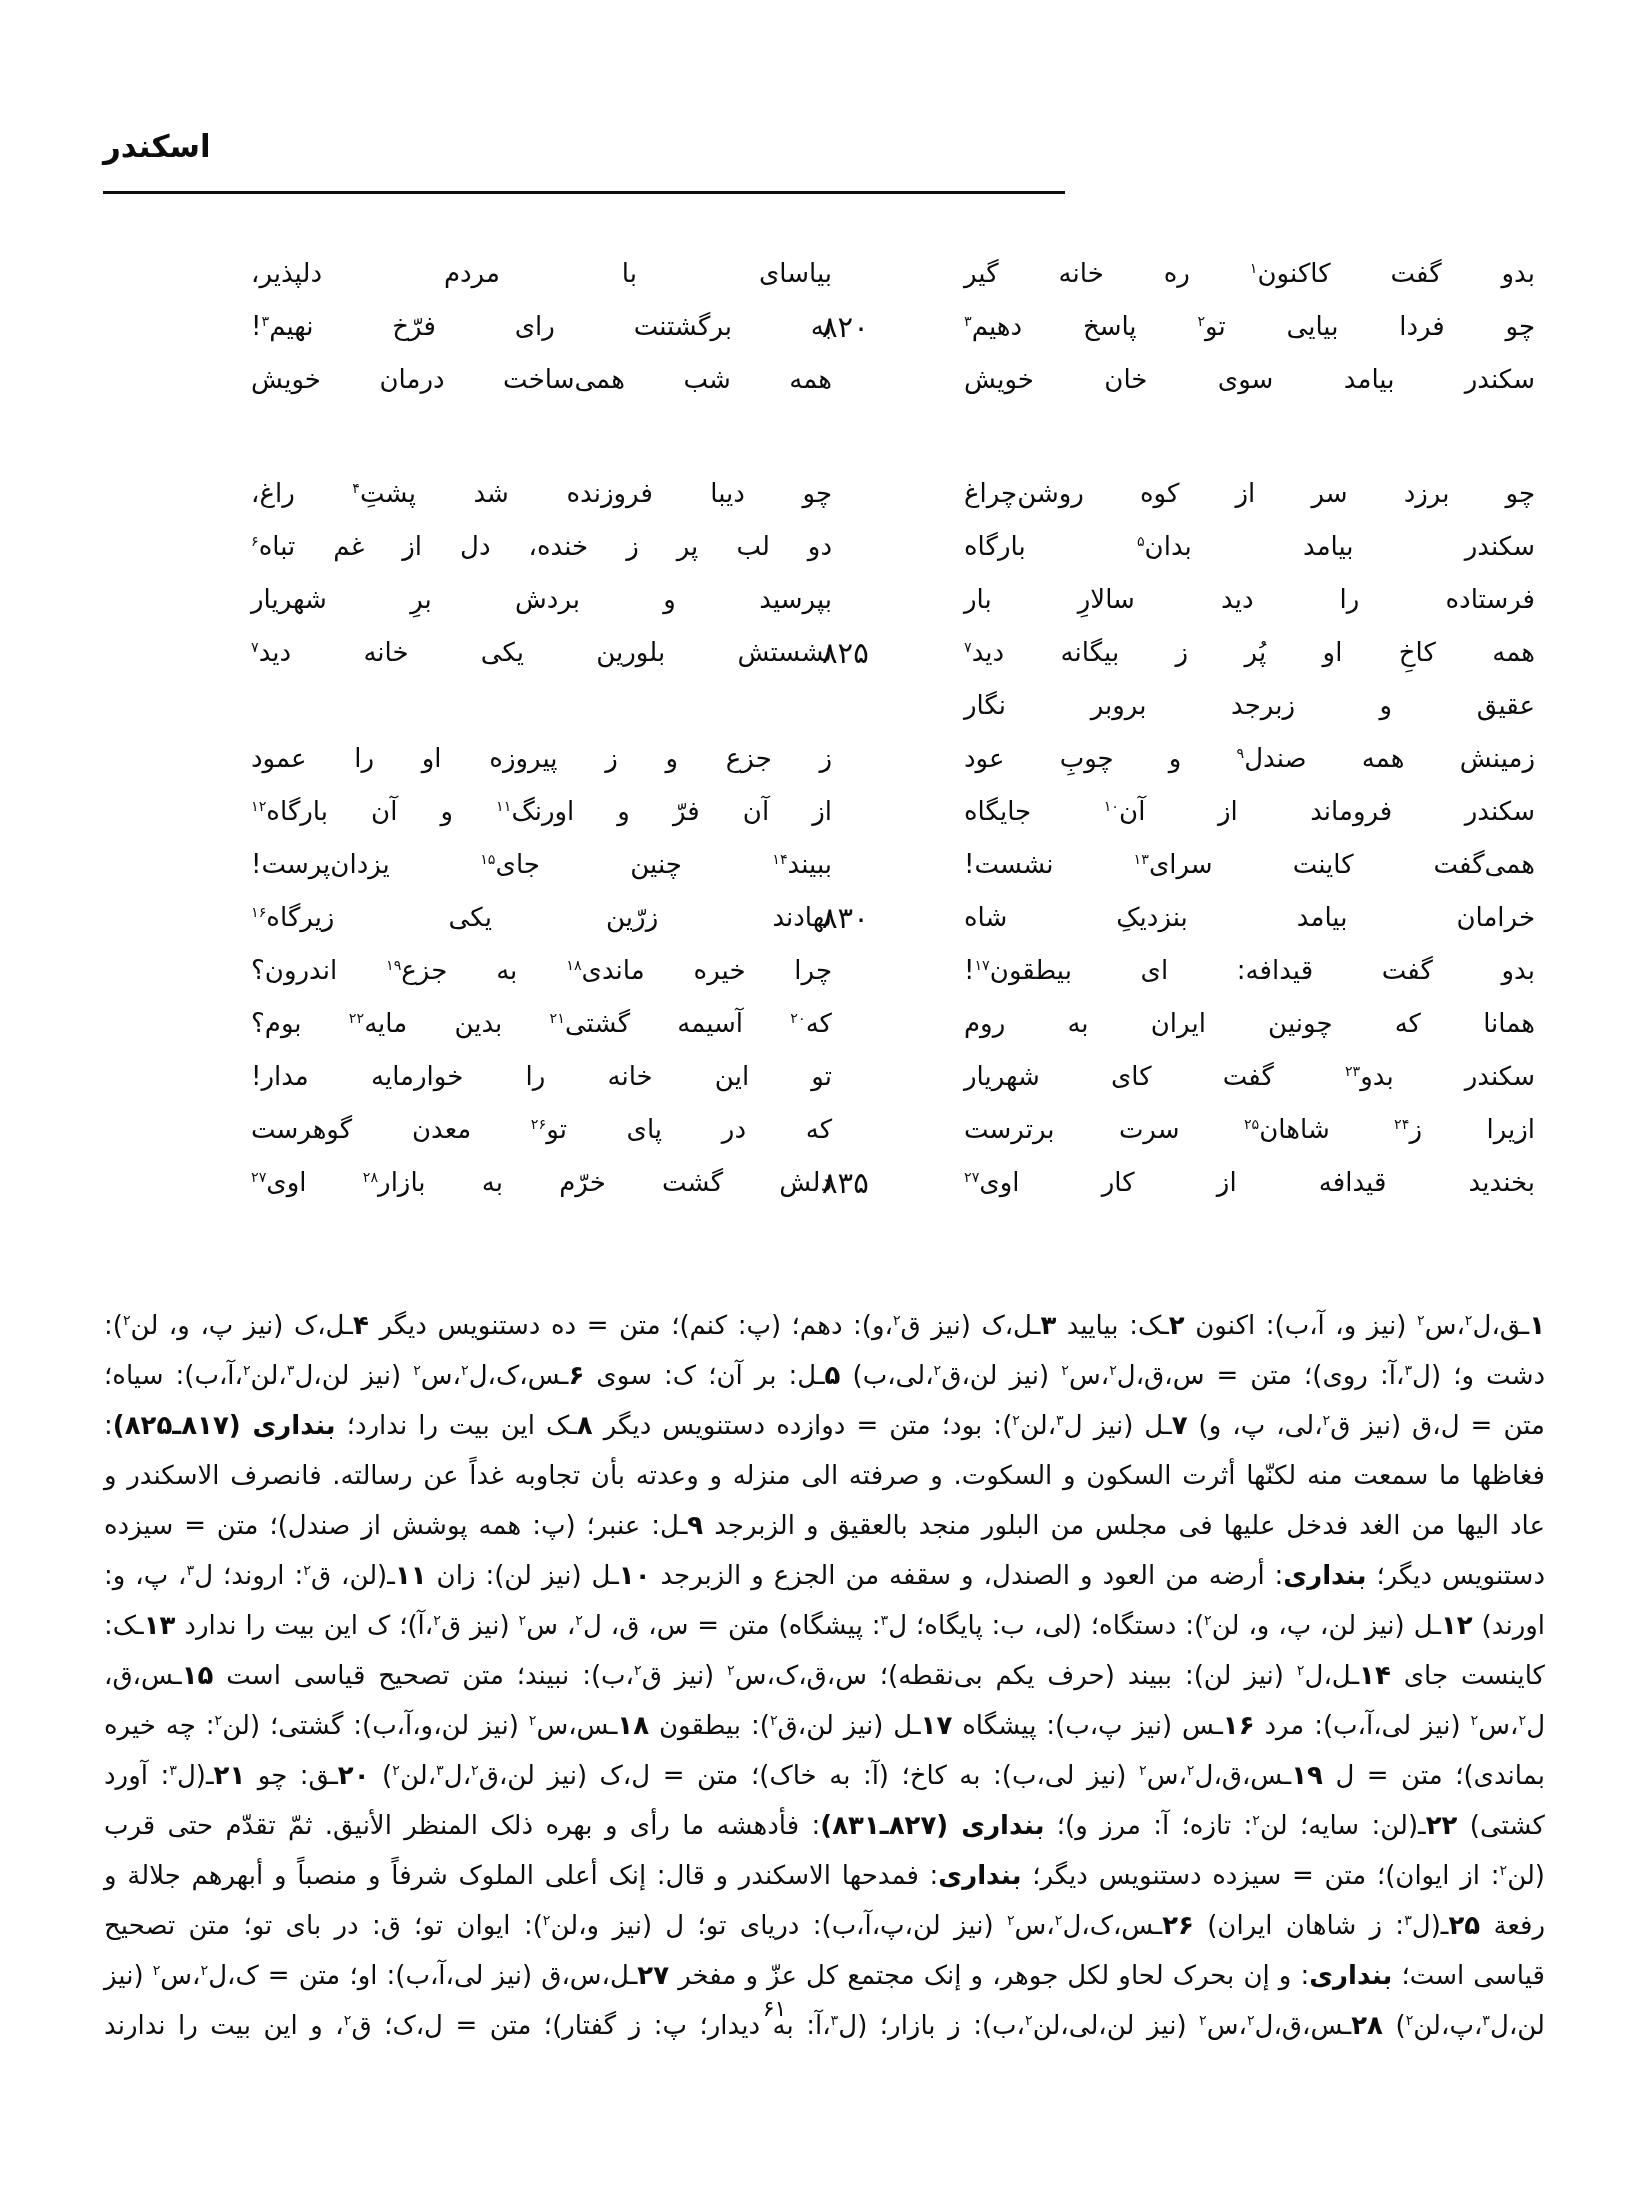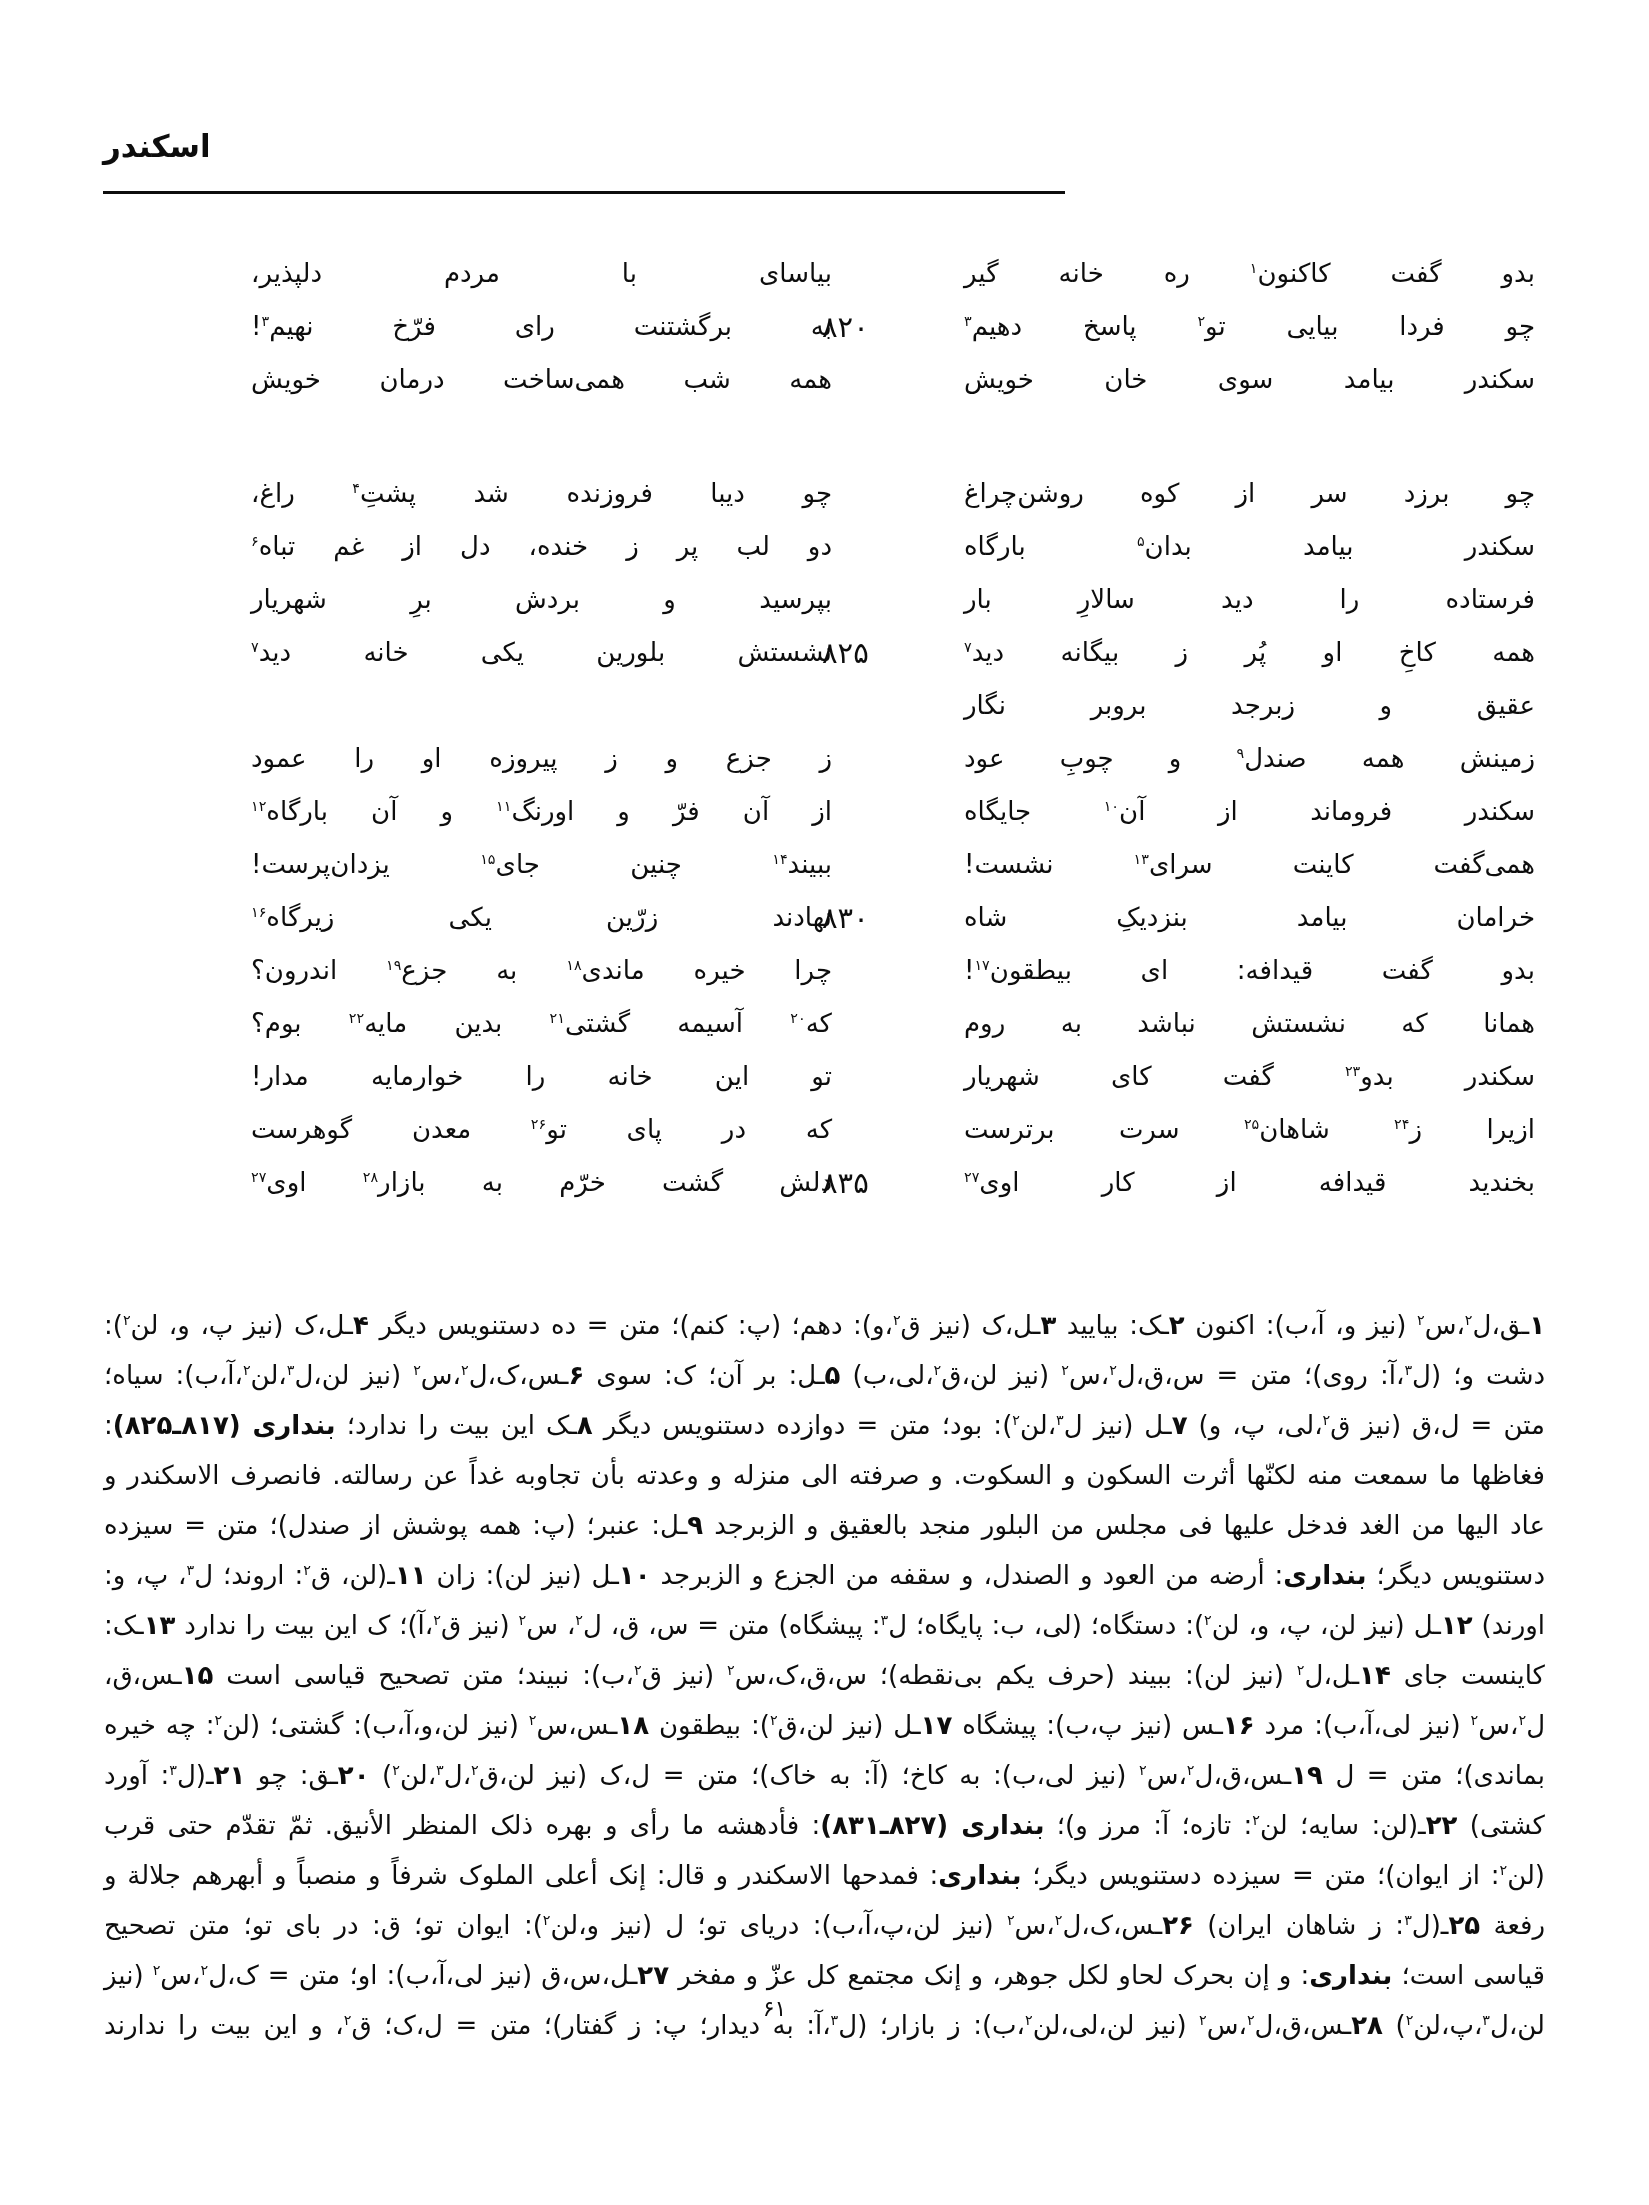--- a/index.html
+++ b/index.html
@@ -122,21 +122,21 @@
           <span class="vnum">۸۳۰</span>
         </div>
         <div class="hemi l"><span>نهادند زرّین یکی زیرگاه</span><sup>۱۶</sup></div>
       </div>
       <div class="vrow">
         <div class="hemi r"><span>بدو گفت قیدافه: ای بیطقون</span><sup>۱۷</sup><span>!</span></div>
         <div class="gutter"></div>
         <div class="hemi l"><span>چرا خیره ماندی</span><sup>۱۸</sup><span> به جزع</span><sup>۱۹</sup><span> اندرون؟</span></div>
       </div>
       <div class="vrow">
-        <div class="hemi r"><span>همانا که نشستش نباشد به روم</span></div>
+        <div class="hemi r"><span>همانا که چونین ایران به روم</span></div>
         <div class="gutter"></div>
         <div class="hemi l"><span>که</span><sup>۲۰</sup><span> آسیمه گشتی</span><sup>۲۱</sup><span> بدین مایه</span><sup>۲۲</sup><span> بوم؟</span></div>
       </div>
       <div class="vrow">
         <div class="hemi r"><span>سکندر بدو</span><sup>۲۳</sup><span> گفت کای شهریار</span></div>
         <div class="gutter"></div>
         <div class="hemi l"><span>تو این خانه را خوارمایه مدار!</span></div>
       </div>
       <div class="vrow">
         <div class="hemi r"><span>ازیرا ز</span><sup>۲۴</sup><span> شاهان</span><sup>۲۵</sup><span> سرت برترست</span></div>

